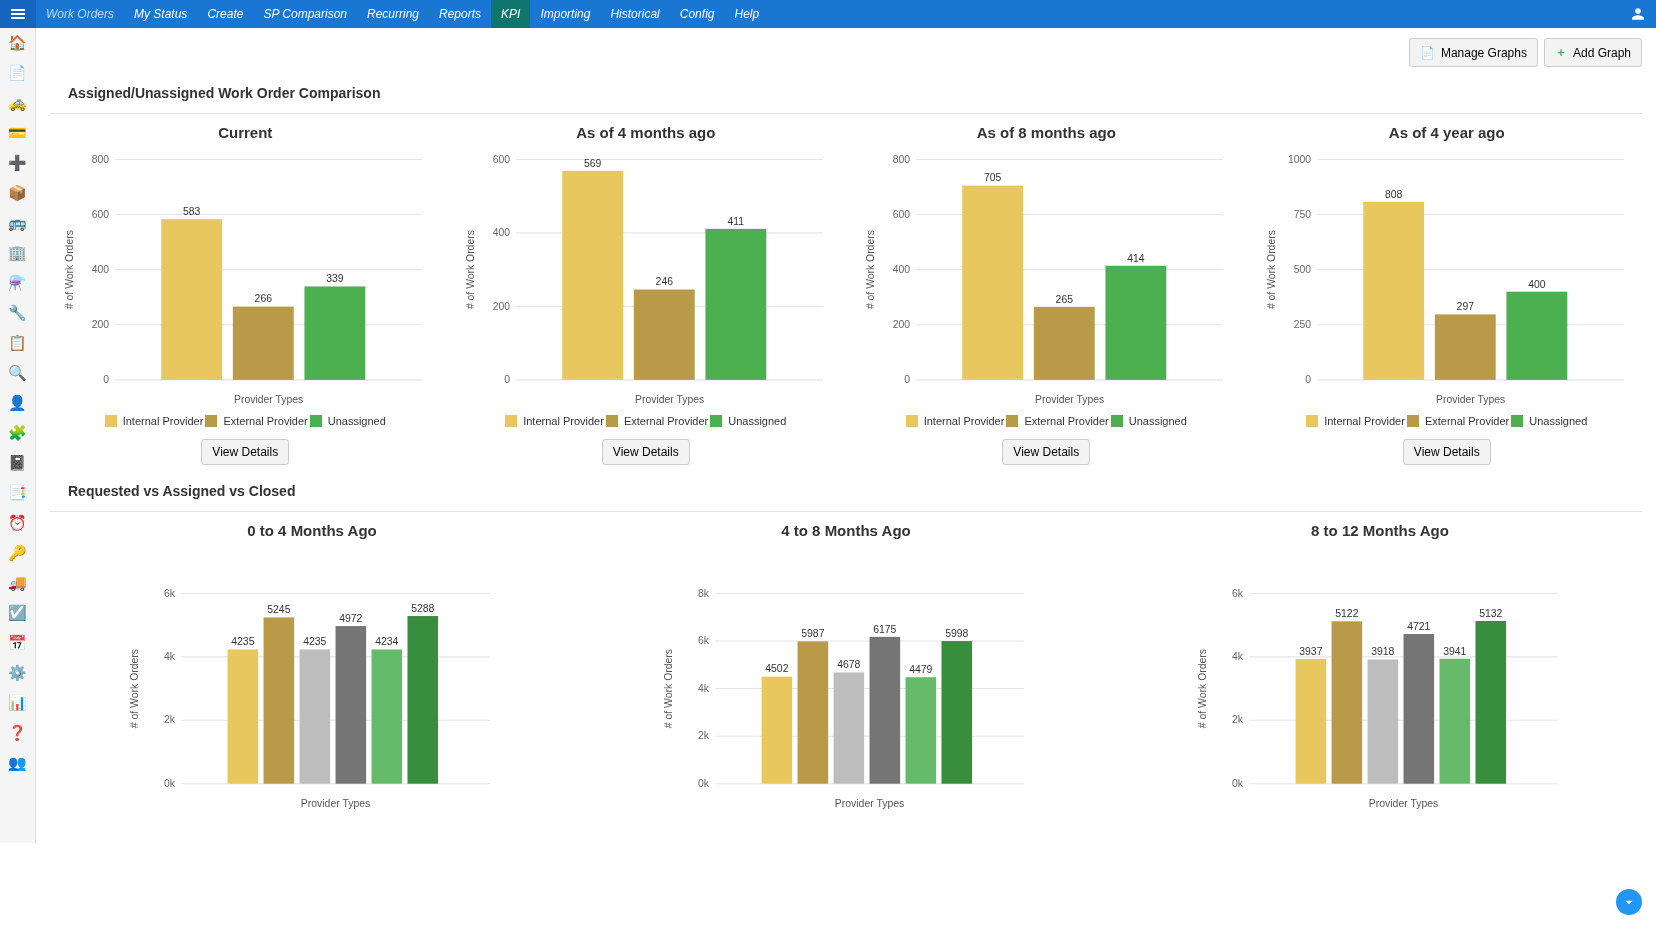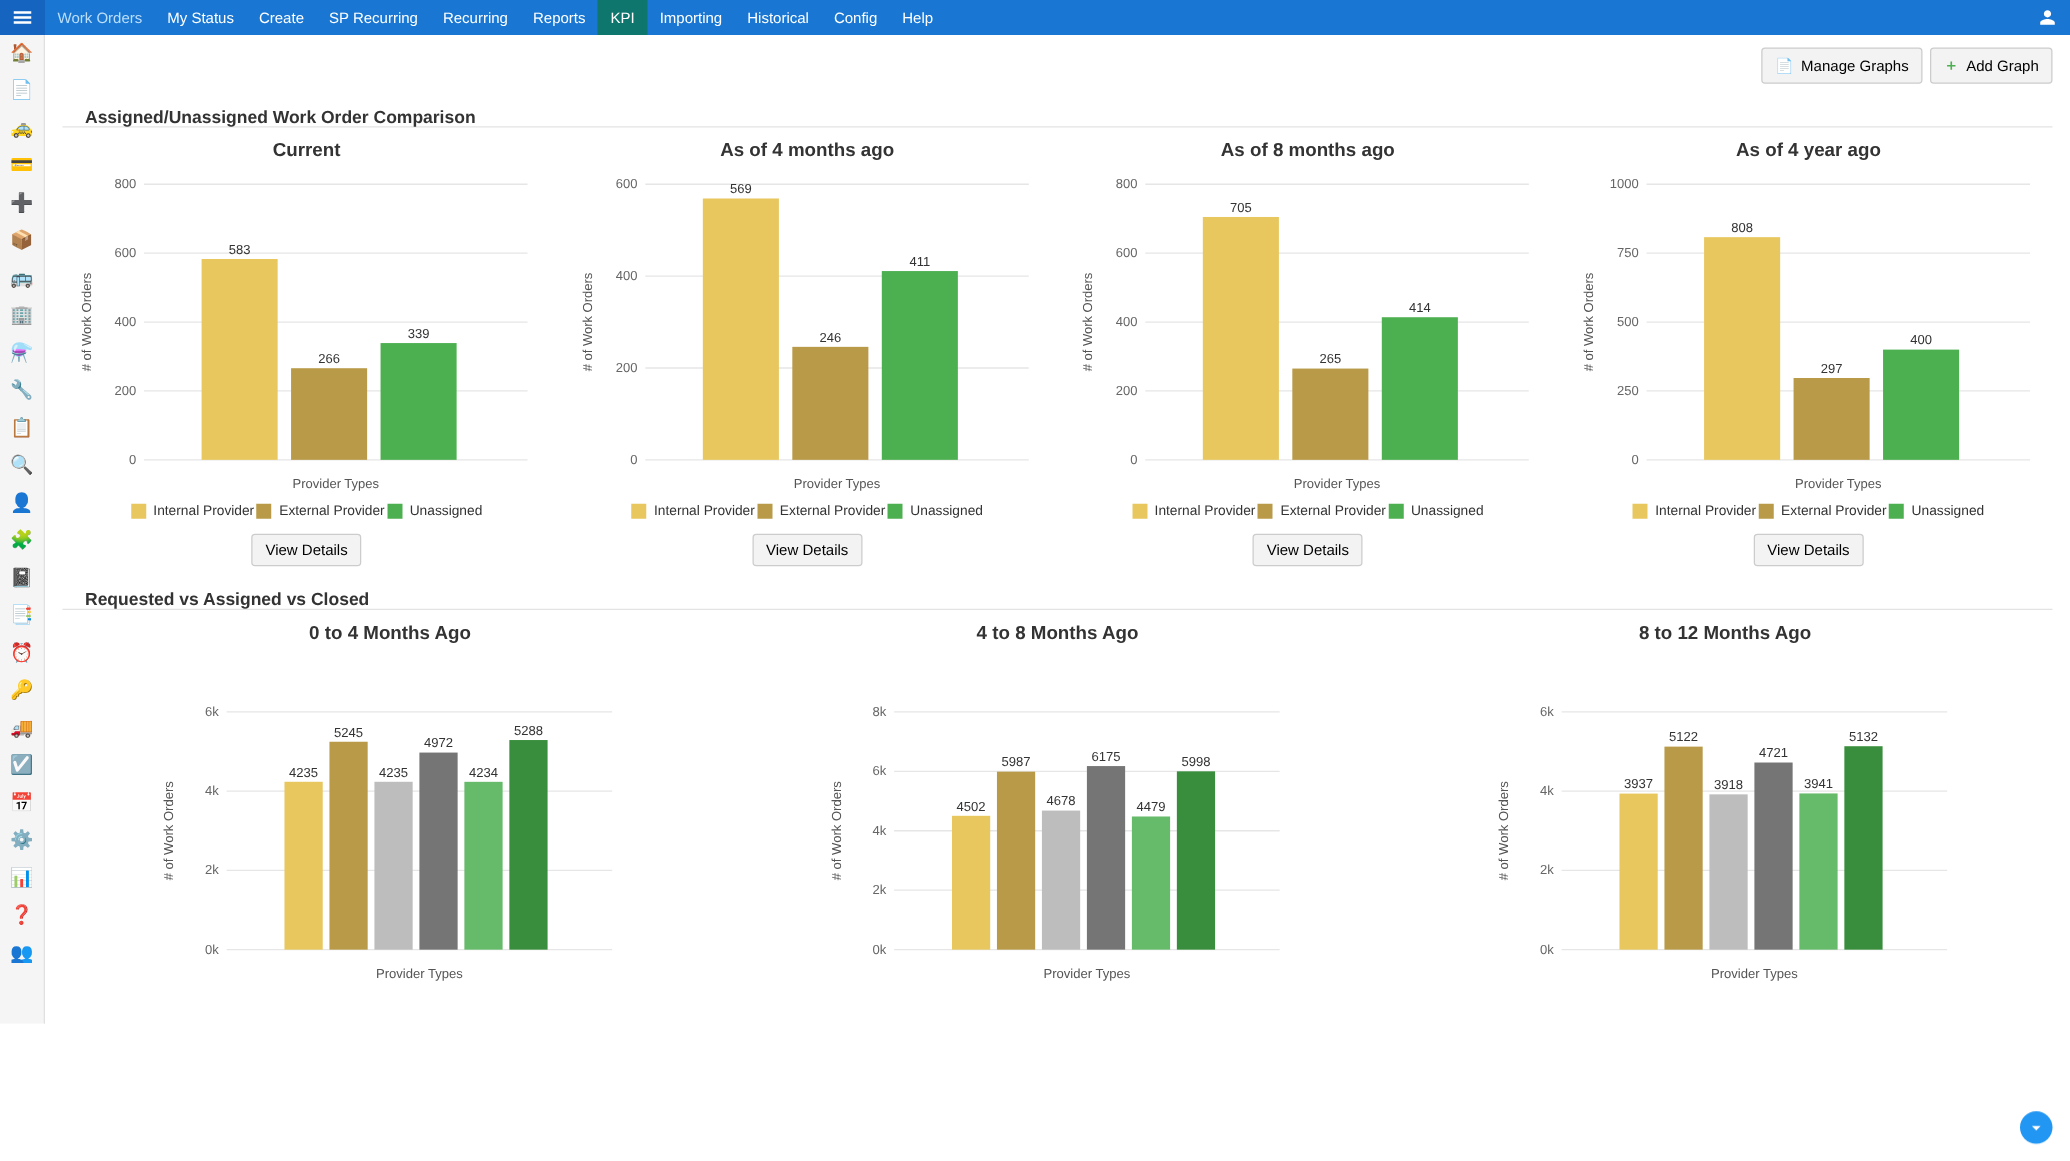--- a/index.html
+++ b/index.html
@@ -4,37 +4,37 @@
 <style>
   * { box-sizing: border-box; margin: 0; padding: 0; }
   body { font-family: "Helvetica Neue", Arial, sans-serif; font-size: 12px; color: #333; background: #fff; }
   
   .topbar { background: #1976d2; height: 28px; display: flex; align-items: center; color: #fff; }
   .hamburger { width: 36px; height: 28px; display: flex; align-items: center; justify-content: center; background: #1565c0; cursor: pointer; }
   .hamburger span { display: inline-block; width: 14px; height: 2px; background: #fff; position: relative; }
   .hamburger span::before, .hamburger span::after { content: ""; position: absolute; left: 0; width: 14px; height: 2px; background: #fff; }
   .hamburger span::before { top: -4px; }
   .hamburger span::after { top: 4px; }
-  .nav-items { display: flex; height: 100%; }
+  .nav-items { display: flex; height: 100%; font-style: italic; }
   .nav-item { padding: 0 10px; display: flex; align-items: center; font-size: 12px; cursor: pointer; }
   .nav-item.dim { color: #bbdefb; }
   .nav-item.active { background: #0f766e; }
   .spacer { flex: 1; }
   .user-icon { width: 36px; display: flex; align-items: center; justify-content: center; }
   
   .shell { display: flex; }
   .sidebar { width: 36px; background: #f5f5f5; border-right: 1px solid #e0e0e0; padding-top: 6px; display: flex; flex-direction: column; align-items: center; gap: 12px; }
   .side-icon { width: 18px; height: 18px; font-size: 15px; line-height: 18px; text-align: center; }
   .content { flex: 1; padding: 10px 14px 30px 14px; position: relative; }
   .page-header { display: flex; align-items: center; margin-bottom: 8px; }
   .page-title { color: #2196f3; font-size: 22px; font-weight: 400; }
   .header-buttons { margin-left: auto; display: flex; gap: 6px; }
   .btn { background: #f3f3f3; border: 1px solid #ccc; border-radius: 3px; padding: 5px 10px; font-size: 12px; cursor: pointer; display: inline-flex; align-items: center; gap: 6px; }
   .section { margin-top: 14px; }
-  .section-title { font-size: 14px; font-weight: 700; padding: 4px 0 0 18px; border-bottom: 1px solid #e3e3e3; margin-bottom: 4px; }
+  .section-title { font-size: 14px; font-weight: 700; padding: 4px 0 12px 18px; border-bottom: 1px solid #e3e3e3; margin-bottom: 4px; }
   .chart-row { display: flex; gap: 10px; }
   .chart-row.four .chart-card { width: 25%; }
   .chart-row.three .chart-card { width: 33.33%; gap: 36px; }
   .chart-card { display: flex; flex-direction: column; align-items: center; }
   .chart-title { font-size: 15px; color: #333; text-align: center; margin: 6px 0 8px; font-weight: bold; }
   .chart-svg { width: 100%; height: 260px; }
   .chart-svg.short { height: 230px; }
   .legend { display: flex; flex-direction: row; gap: 2px; font-size: 11px; margin-top: 6px; }
   .legend-row { display: flex; align-items: center; gap: 6px; }
   .swatch { width: 12px; height: 12px; }
@@ -49,21 +49,21 @@
 <body>
 
 <div class="topbar">
   <div class="hamburger">
       <span></span>
     </div>
   <div class="nav-items" id="nav-items">
       <div class="nav-item dim">Work Orders</div>
       <div class="nav-item">My Status</div>
       <div class="nav-item">Create</div>
-      <div class="nav-item">SP Recurring</div>
+      <div class="nav-item">SP Comparison</div>
       <div class="nav-item">Recurring</div>
       <div class="nav-item">Reports</div>
       <div class="nav-item active">KPI</div>
       <div class="nav-item">Importing</div>
       <div class="nav-item">Historical</div>
       <div class="nav-item">Config</div>
       <div class="nav-item">Help</div>
     </div>
   <div class="spacer"></div>
   <div class="user-icon">

